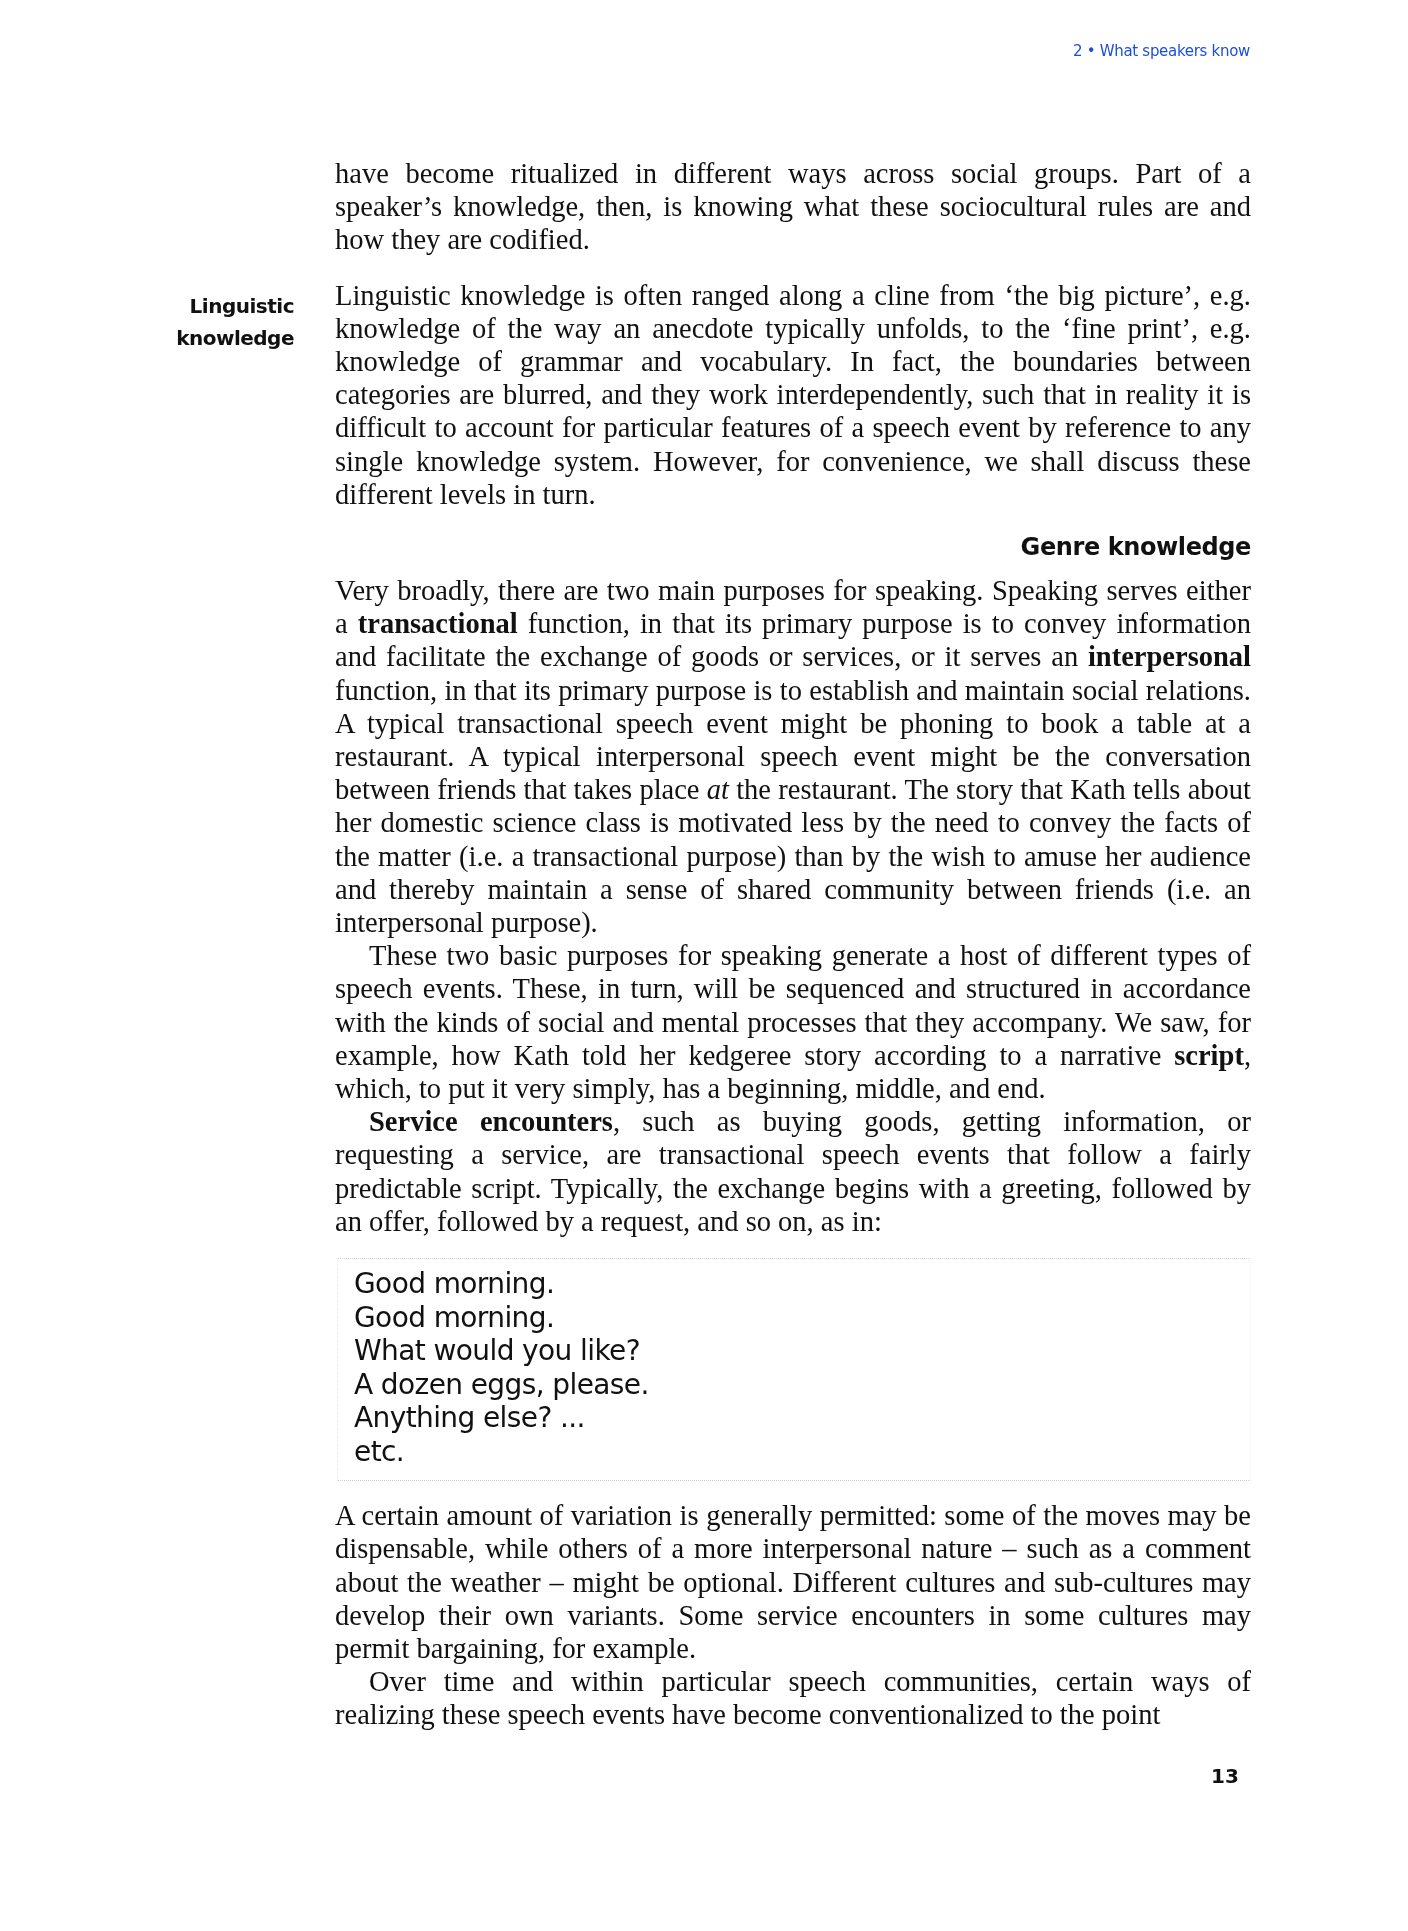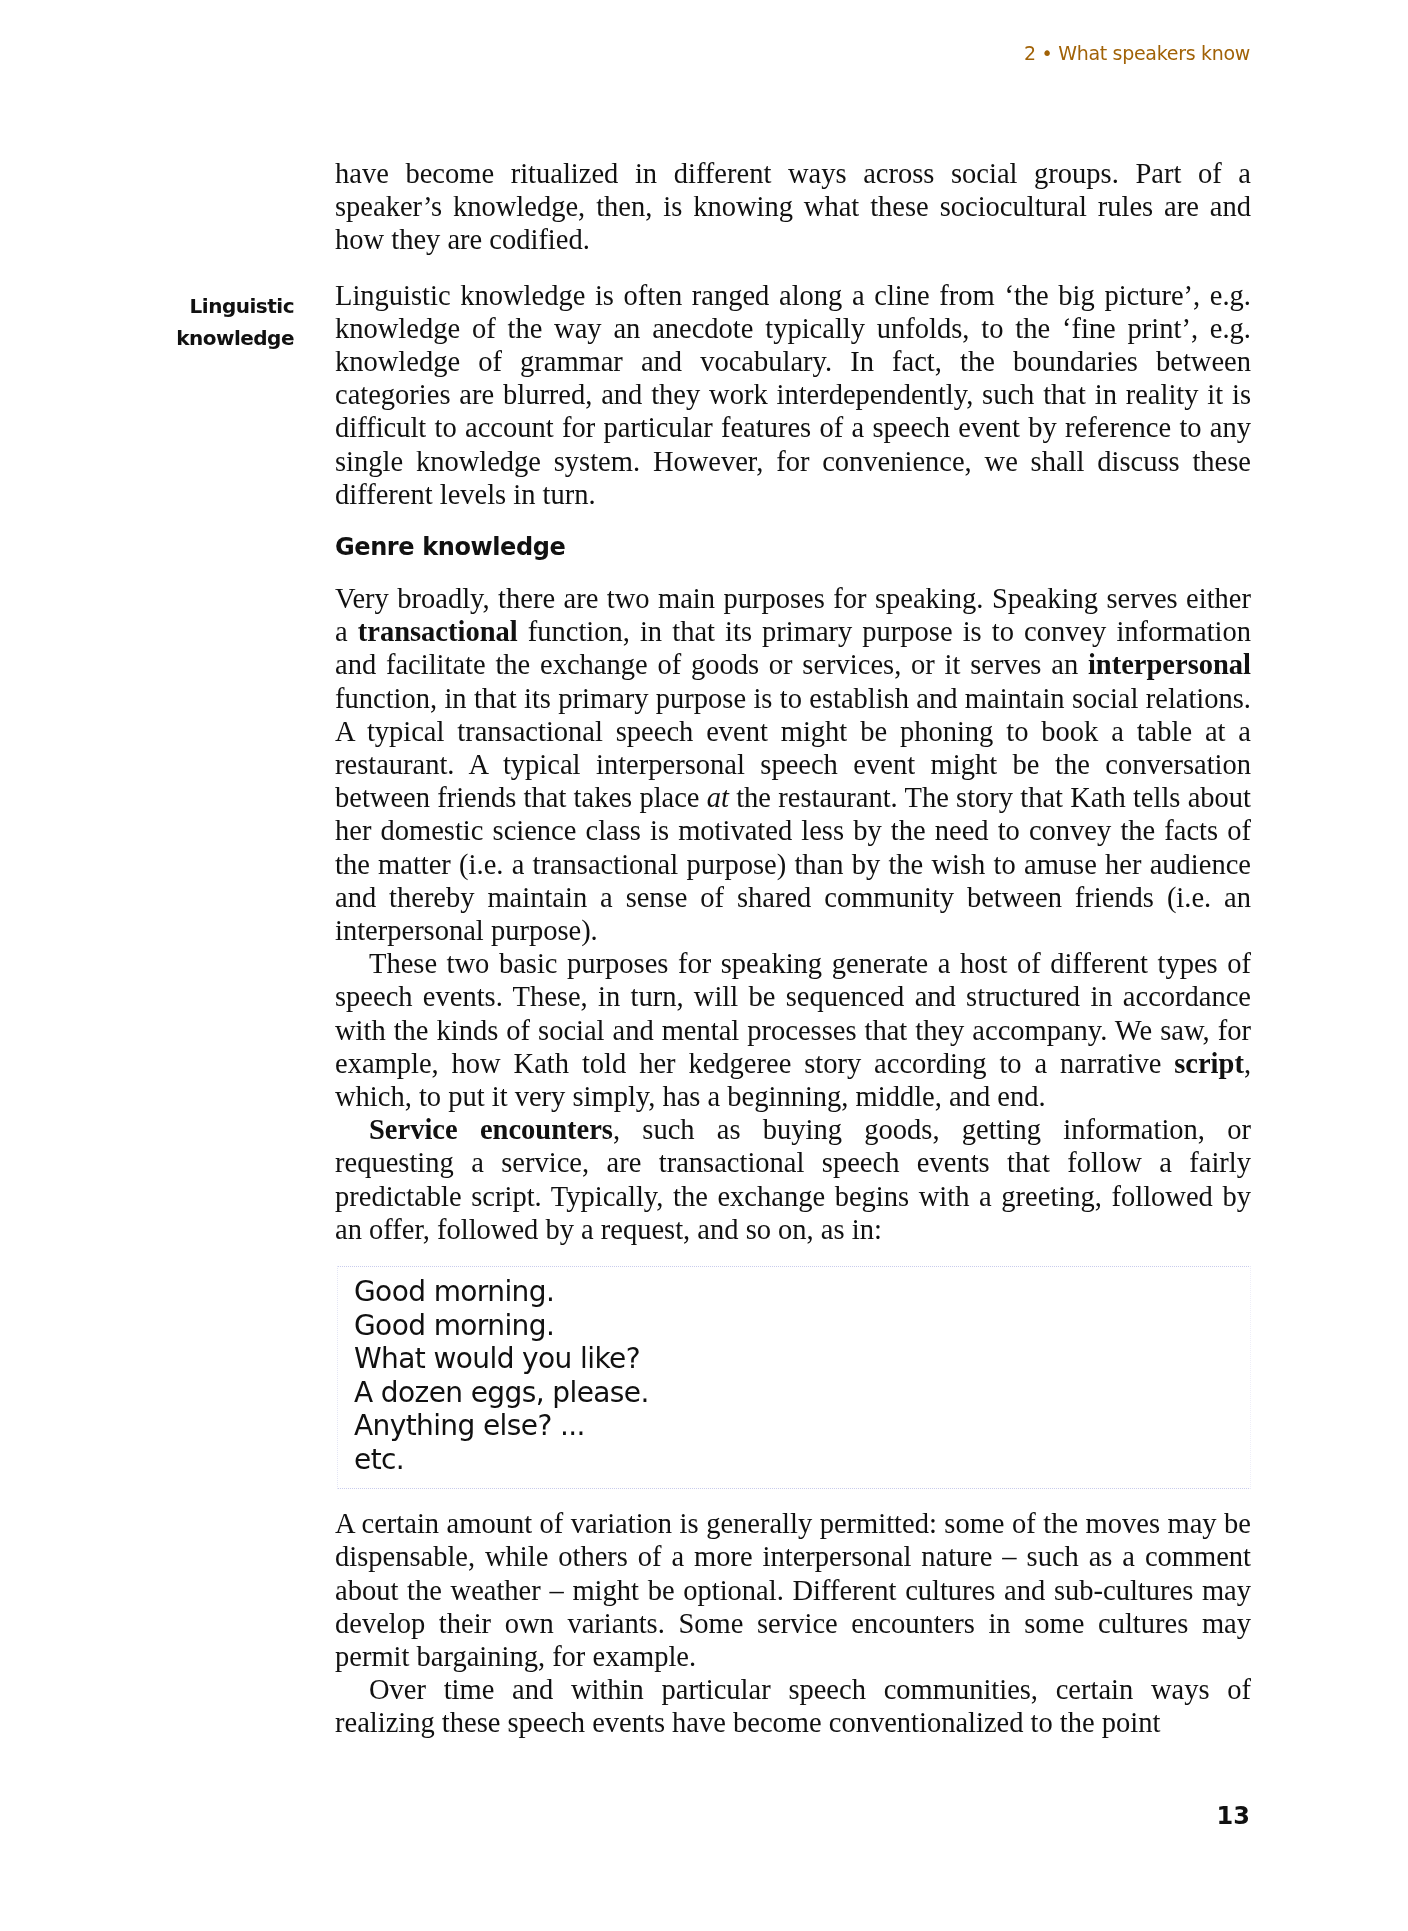--- a/index.html
+++ b/index.html
@@ -1,57 +1,57 @@
 <!DOCTYPE html>
 <html><head>
 <meta charset="utf-8">
 <style>
   html, body { margin: 0; padding: 0; background: #ffffff; }
   body { width: 1408px; height: 1931px; position: relative; overflow: hidden; color: #111; }
   .running-head {
     position: absolute; top: 42px; left: 990px; width: 260px;
     text-align: right;
-    font-family: "DejaVu Sans", sans-serif; font-size: 19px; letter-spacing: -0.3px;
-    color: #a16207; white-space: nowrap;
+    font-family: "DejaVu Sans", sans-serif; font-size: 15px; letter-spacing: -0.3px;
+    color: #1d4ed8; white-space: nowrap;
   }
   .side-heading {
     position: absolute; left: 120px; top: 290px; width: 174px;
     text-align: right;
     font-family: "DejaVu Sans", sans-serif; font-weight: bold; font-size: 20px;
     line-height: 32px; letter-spacing: -0.5px;
   }
   .main {
     position: absolute; left: 335px; width: 916px; top: 157px;
     font-family: "Liberation Serif", serif; font-size: 28.5px; line-height: 33.2px;
     text-align: justify; hyphens: none;
   }
   .main p { margin: 0; }
   .main p.indent { text-indent: 34px; }
   .gap-section { margin-top: 22px !important; }
   .subhead {
     font-family: "DejaVu Sans", sans-serif; font-weight: bold; font-size: 24px;
-    line-height: 33px; margin: 20px 0 18px 0; letter-spacing: -0.4px; text-align: left;
+    line-height: 33px; margin: 20px 0 10px 0; letter-spacing: -0.4px; text-align: right;
   }
   .main b { font-weight: bold; }
   .dialogue {
     margin: 20px 0 18px 2px;
     padding: 8px 0 12px 16px;
     border-top: 1.5px dotted #c9ccec;
     border-bottom: 1.5px dotted #c9ccec;
     border-left: 1px dotted #e4e6f5;
     border-right: 1px dotted #eeeef8;
     text-align: left;
   }
   .dialogue .line {
     font-family: "DejaVu Sans", sans-serif; font-size: 28px; line-height: 33.5px;
     letter-spacing: -0.6px;
   }
   .page-number {
-    position: absolute; top: 1802px; left: 1200px; width: 50px; text-align: right;
-    font-family: "DejaVu Sans", sans-serif; font-weight: bold; font-size: 24px;
+    position: absolute; top: 1764px; left: 1200px; width: 50px; text-align: center;
+    font-family: "DejaVu Sans", sans-serif; font-weight: bold; font-size: 20px;
   }
 </style>
 </head>
 <body>
 
 <div class="running-head">2 • What speakers know</div>
 
 <div class="side-heading">
   <div>Linguistic</div>
   <div>knowledge</div>

